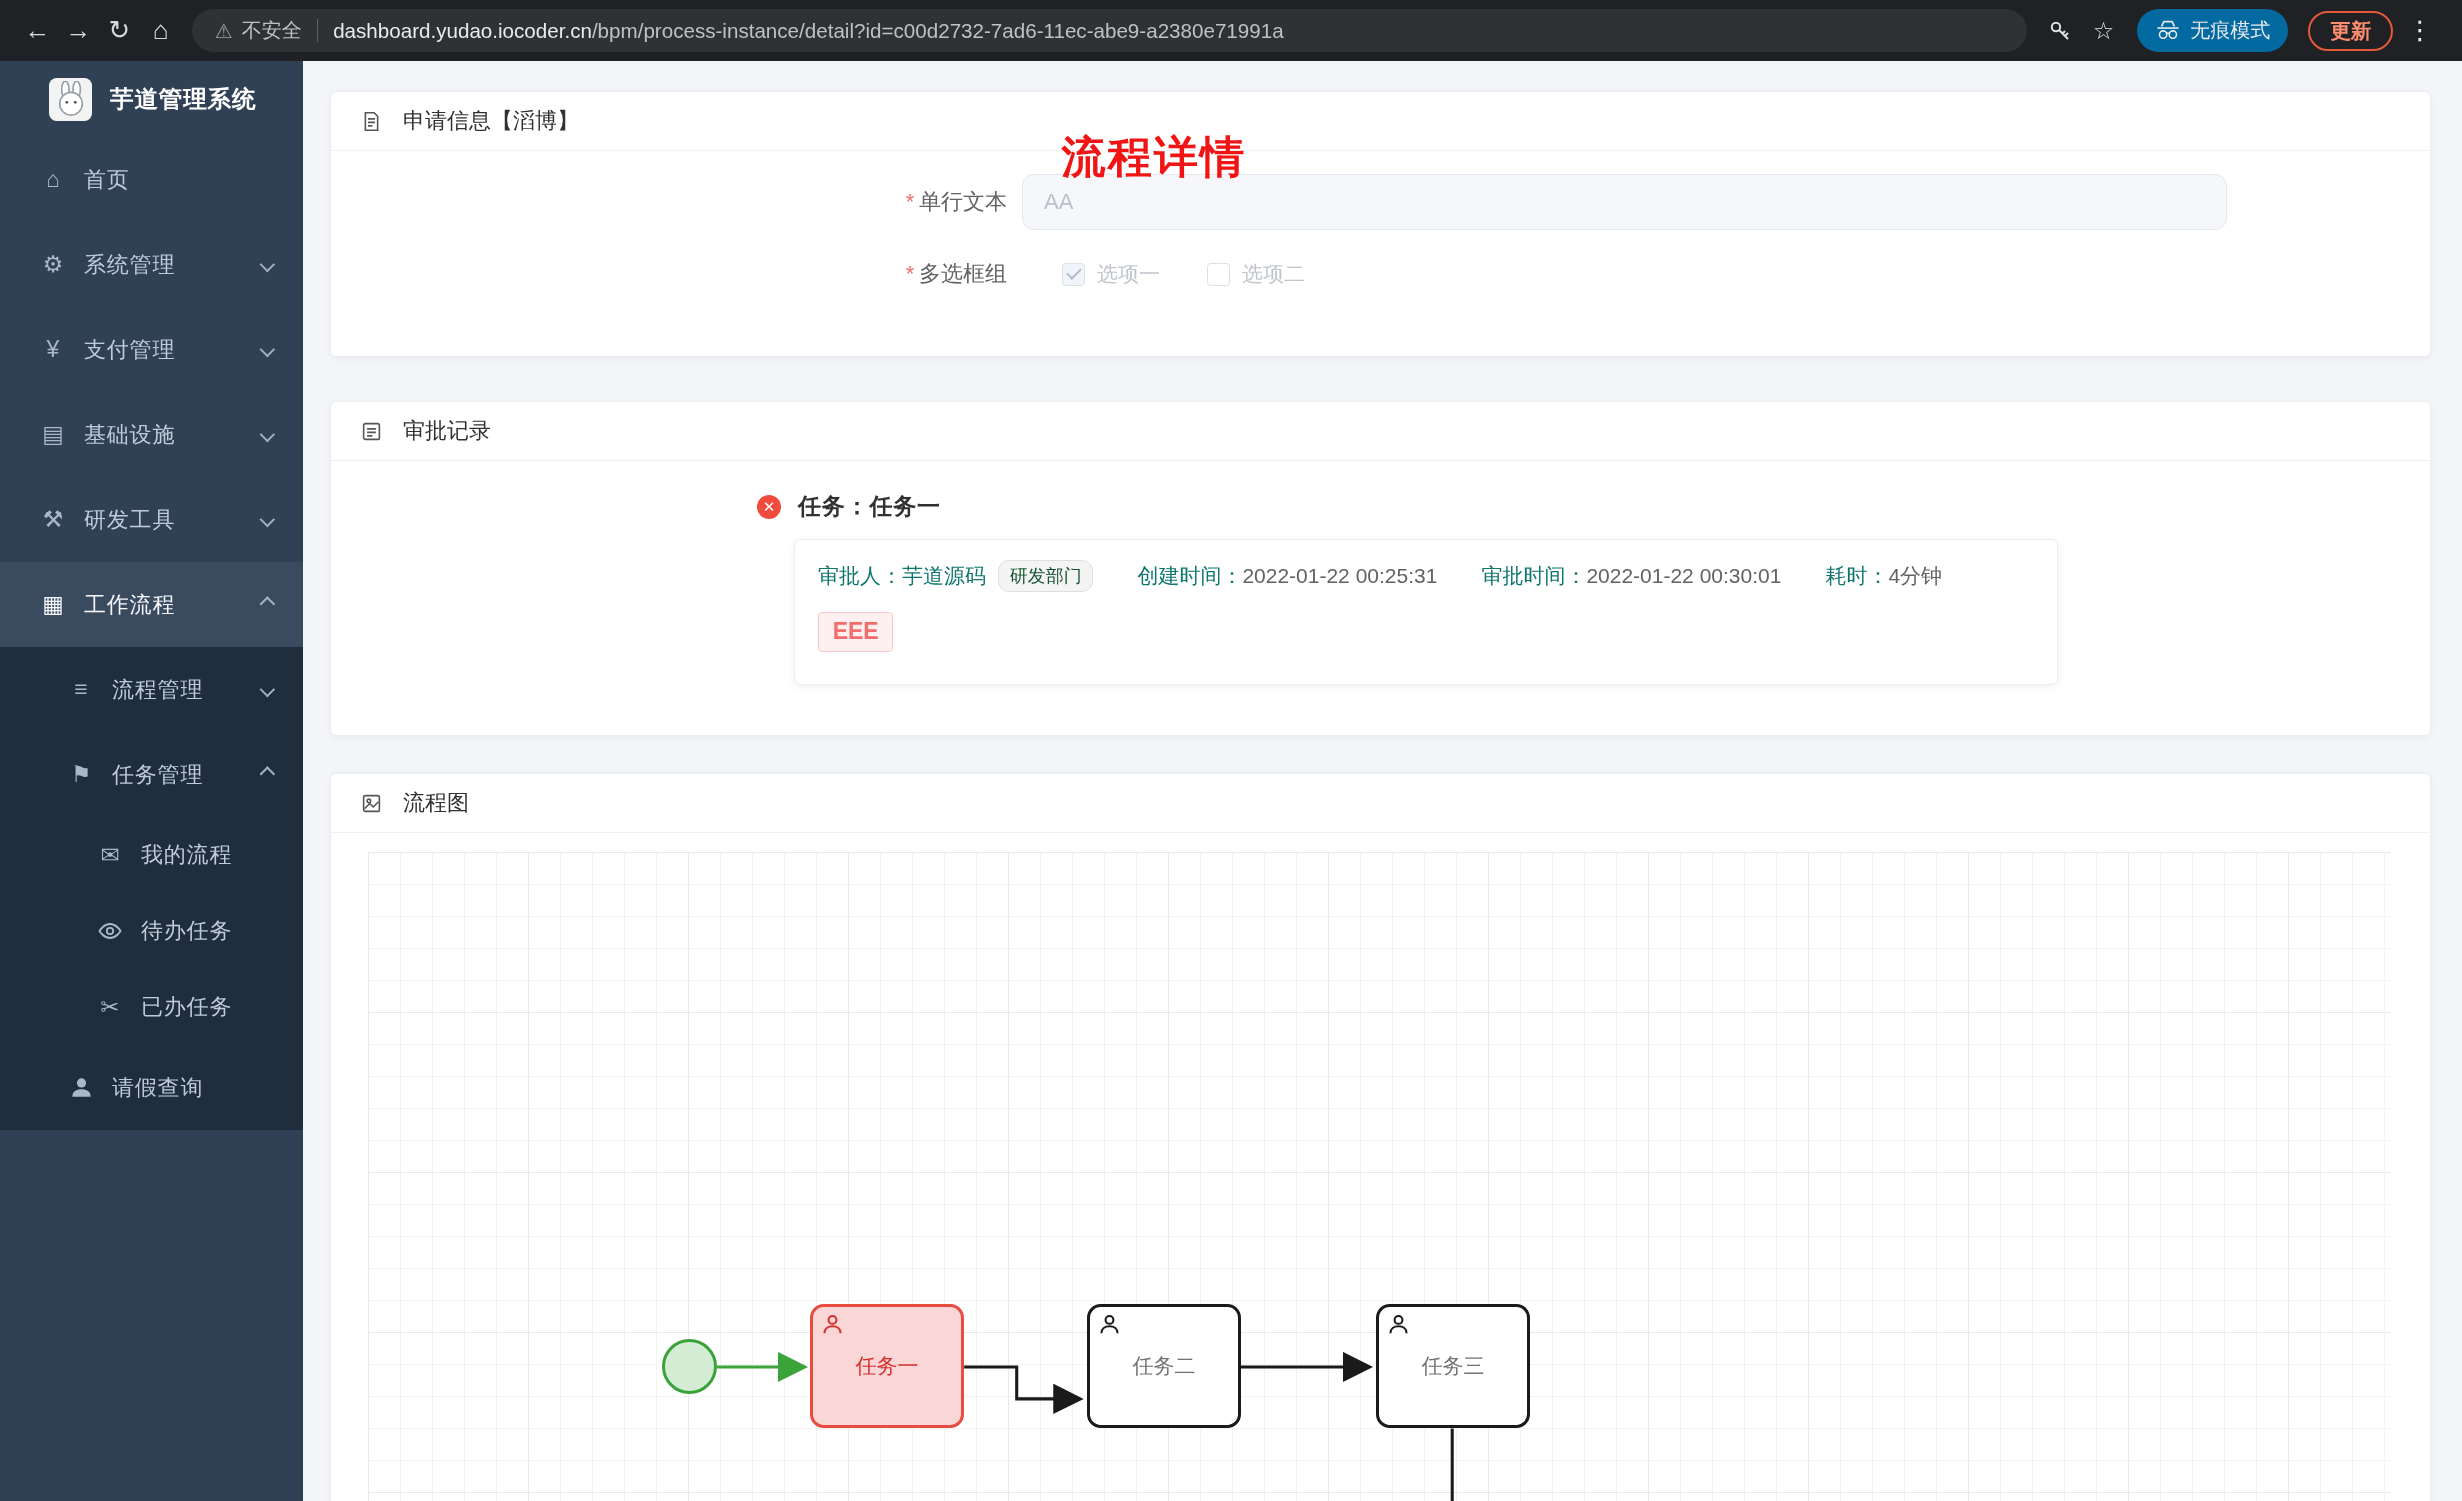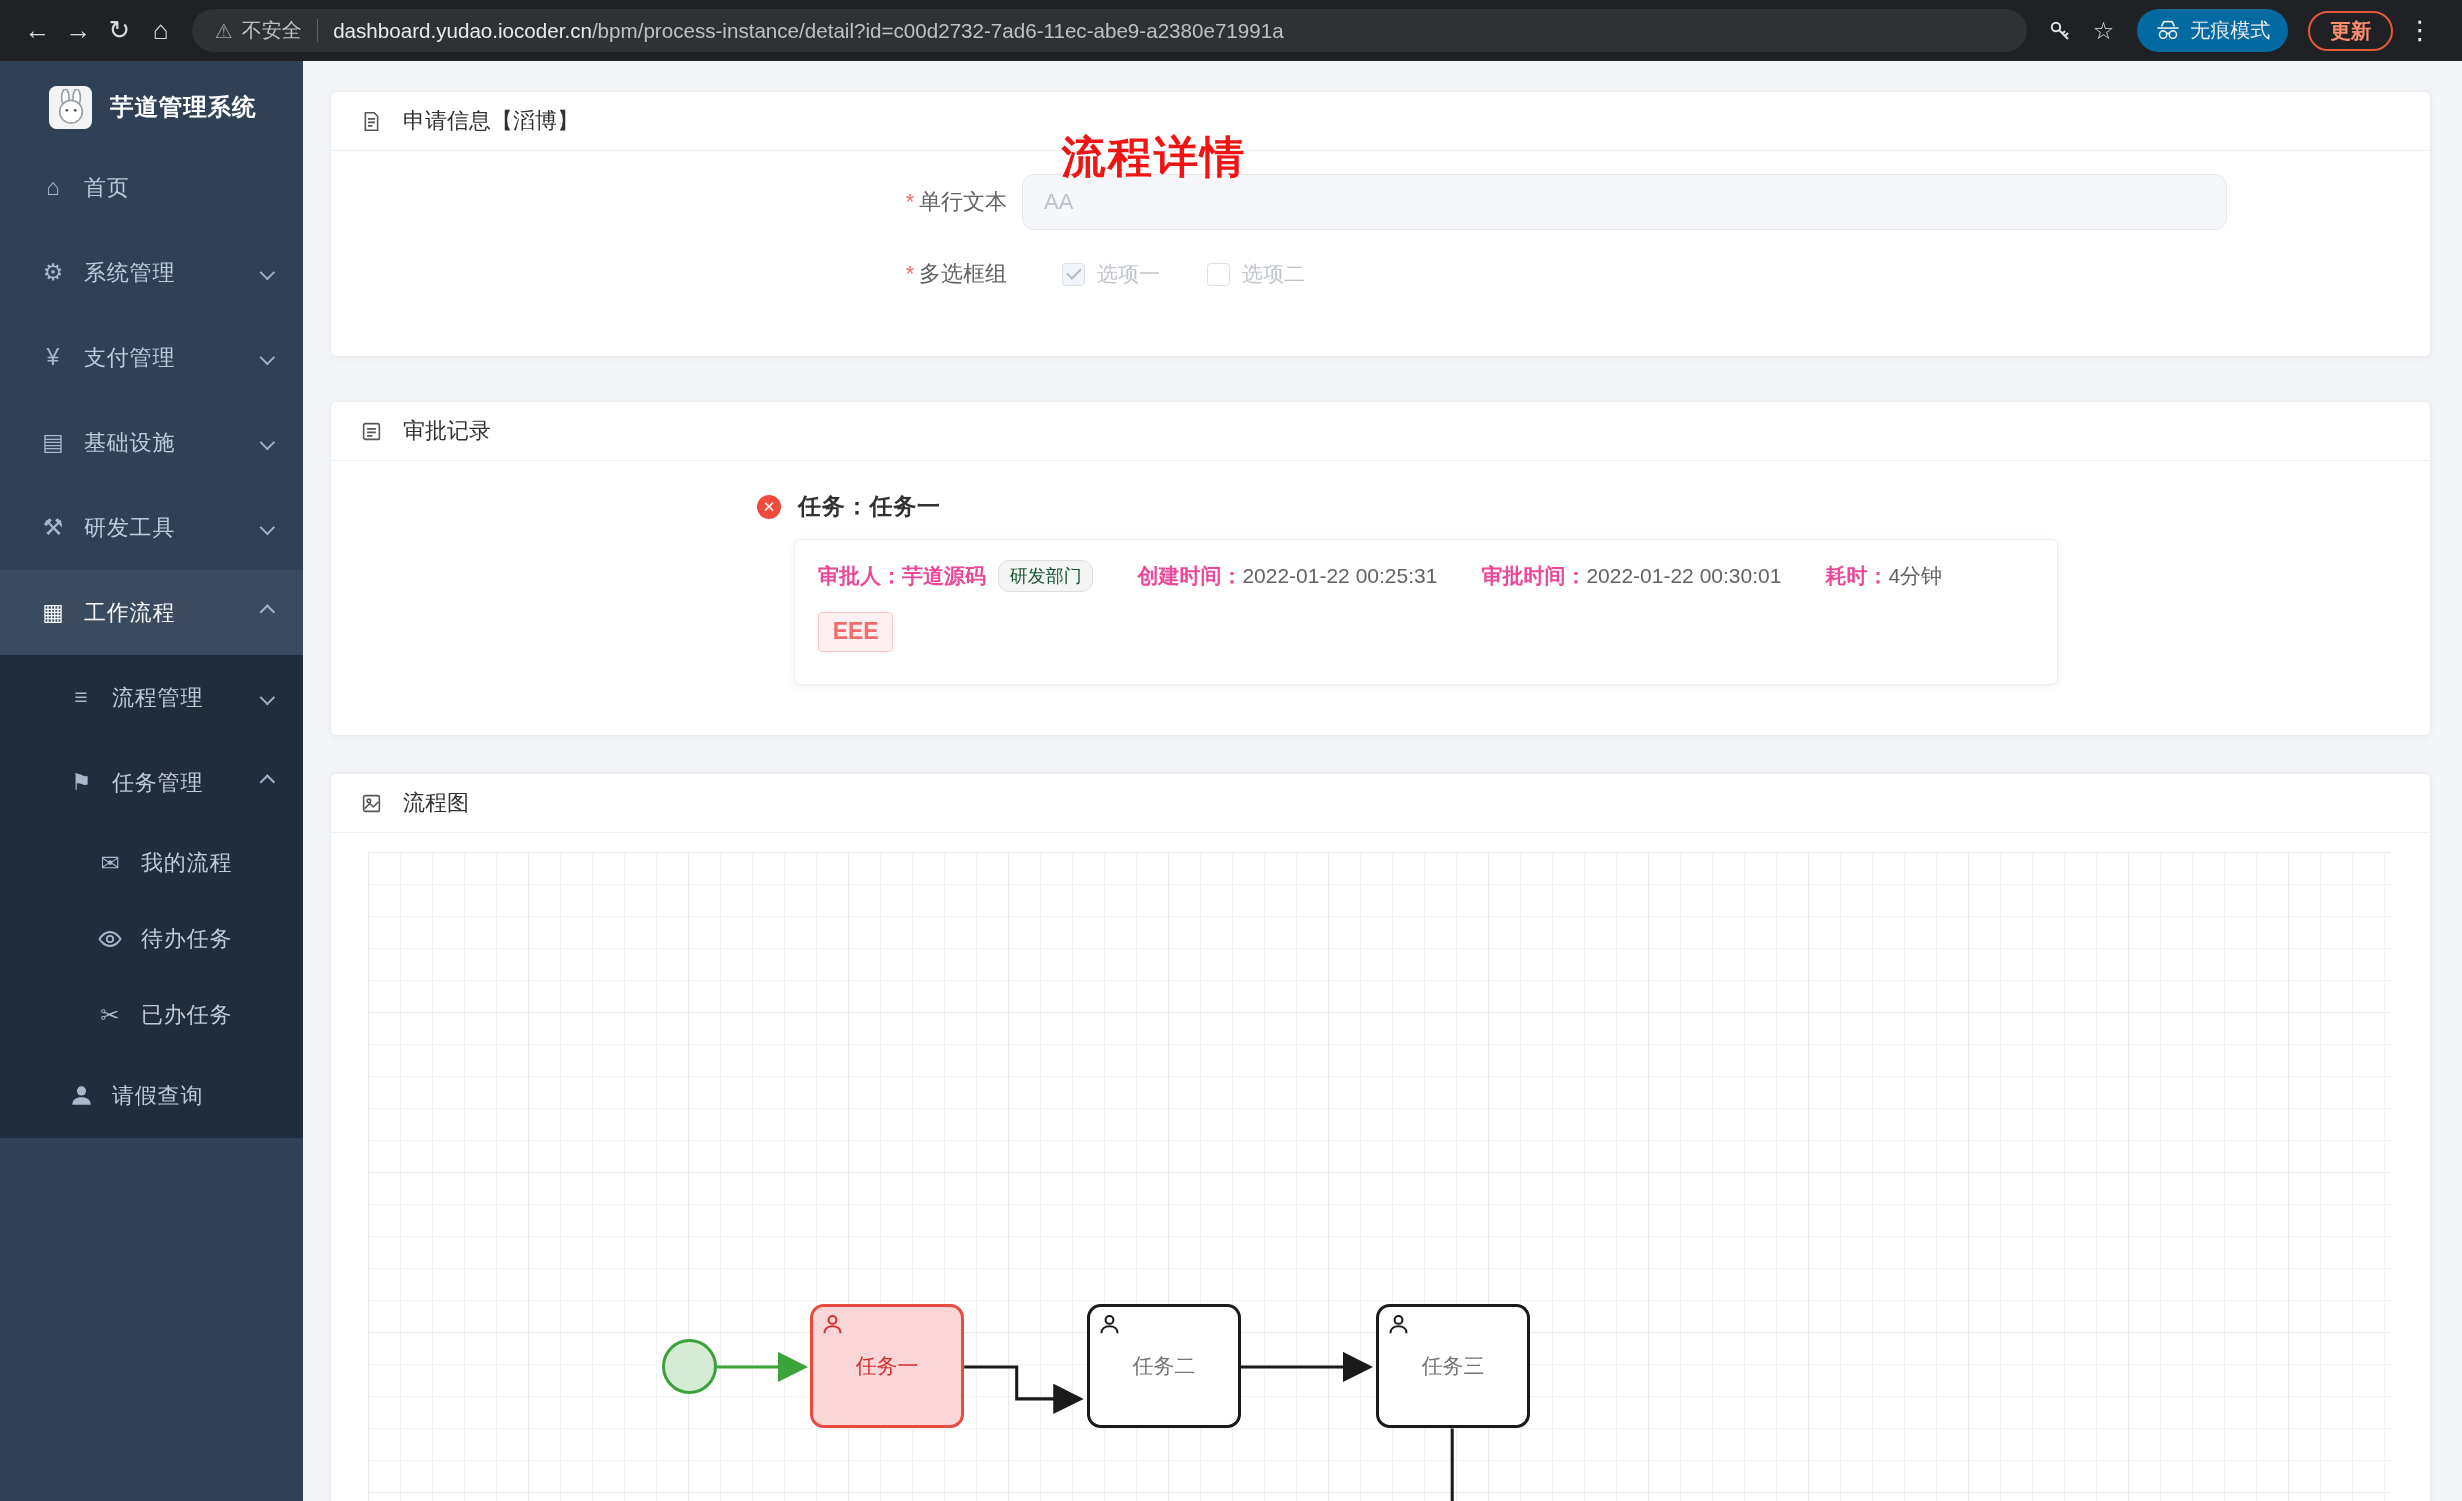--- a/index.html
+++ b/index.html
@@ -23,21 +23,21 @@
     display:flex; align-items:center; justify-content:center; }
   .incog-pill { margin-left:23px; height:43px; background:#0369a1; border-radius:23px;
     display:flex; align-items:center; padding:0 18px; color:#e8eaed; font-size:20px; gap:9px; flex:0 0 auto;}
   .update-pill { margin-left:20px; height:40px; border:2.3px solid #e4593c; border-radius:21px;
     display:flex; align-items:center; padding:0 20px; color:#ff8e70; font-size:20.6px; font-weight:bold; flex:0 0 auto;}
   .more-dots { margin-left:13.7px; color:#e8eaed; font-size:26px; }
 
   
   .sidebar { position:absolute; left:0; top:61px; width:303px; height:1441px;
     background:#304156; z-index:40; }
-  .logo-row { height:76px; display:flex; align-items:center; padding-left:49px;margin-top:8px; }
+  .logo-row { height:76px; display:flex; align-items:center; padding-left:49px; }
   .logo-avatar { width:43px; height:43px; border-radius:7.6px; background:#f3f3f3;
     display:flex; align-items:center; justify-content:center; overflow:hidden; }
   .logo-title { margin-left:18px; color:#ffffff; font-size:23.6px; font-weight:bold; letter-spacing:0.8px; }
   .mi { display:flex; align-items:center; color:#bfcbd9; cursor:pointer; }
   .mi .mico { width:32px; font-size:23px; display:flex; justify-content:center; color:#a9b7c9; }
   .mi .mico svg { display:block; }
   .mi .mlabel { margin-left:15px; font-size:22px; letter-spacing:0.8px; }
   .l0 { height:85px; padding-left:37px; }
   .l1 { height:85px; padding-left:65px; }
   .l2 { height:76px; padding-left:94px; }
@@ -84,21 +84,21 @@
   
   .task-row { margin-top:30px; margin-left:426px; display:flex; align-items:center; }
   .x-circle { width:24px; height:24px; border-radius:50%; background:#f04b3c; color:#fff;
     font-size:15px; display:flex; align-items:center; justify-content:center; flex:0 0 auto; }
   .task-title { margin-left:17px; font-size:23px; font-weight:bold; color:#303133; letter-spacing:0.8px; }
   .inner-card { margin-left:463px; margin-top:17px; width:1264px; height:146px;
     border:1.5px solid #ebeef5; border-radius:6px; box-shadow:0 1.5px 9px rgba(0,0,0,0.06);
     padding:20px 23px; background:#fff; }
   .meta-line { display:flex; align-items:center; font-size:21px; color:#606266; }
   .meta-seg { display:flex; align-items:center; margin-right:44px; }
-  .meta-label { color:#ec4899;font-weight:bold; }
+  .meta-label { color:#0f766e; }
   .meta-val { color:#606266; }
   .dept-tag { margin-left:12px; font-size:18px; color:#14532d; background:#f4f4f5;
     border:1.5px solid #dcdee0; border-radius:11px; padding:3px 10.7px; }
   .comment-tag { display:inline-block; margin-top:20px; font-size:23px; color:#f56c6c;
     background:#fef0f0; border:1.5px solid #fbc4c4; border-radius:4.6px; padding:5.3px 13.7px;font-weight:bold; }
 
   
   .bpmn-canvas { position:absolute; left:37px; top:78px; width:2023px; height:876px;
     background-color:#ffffff;
     background-image:

